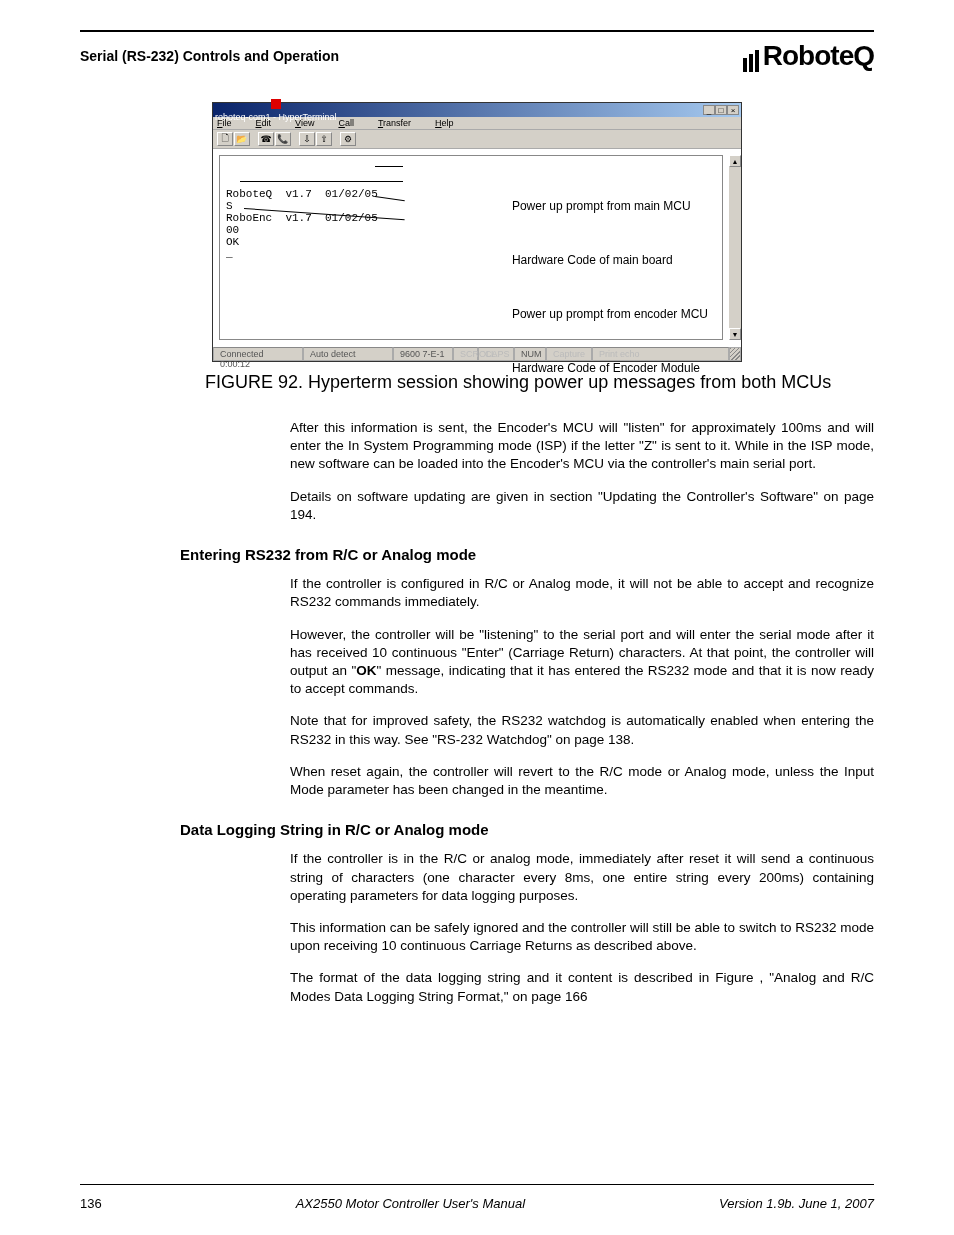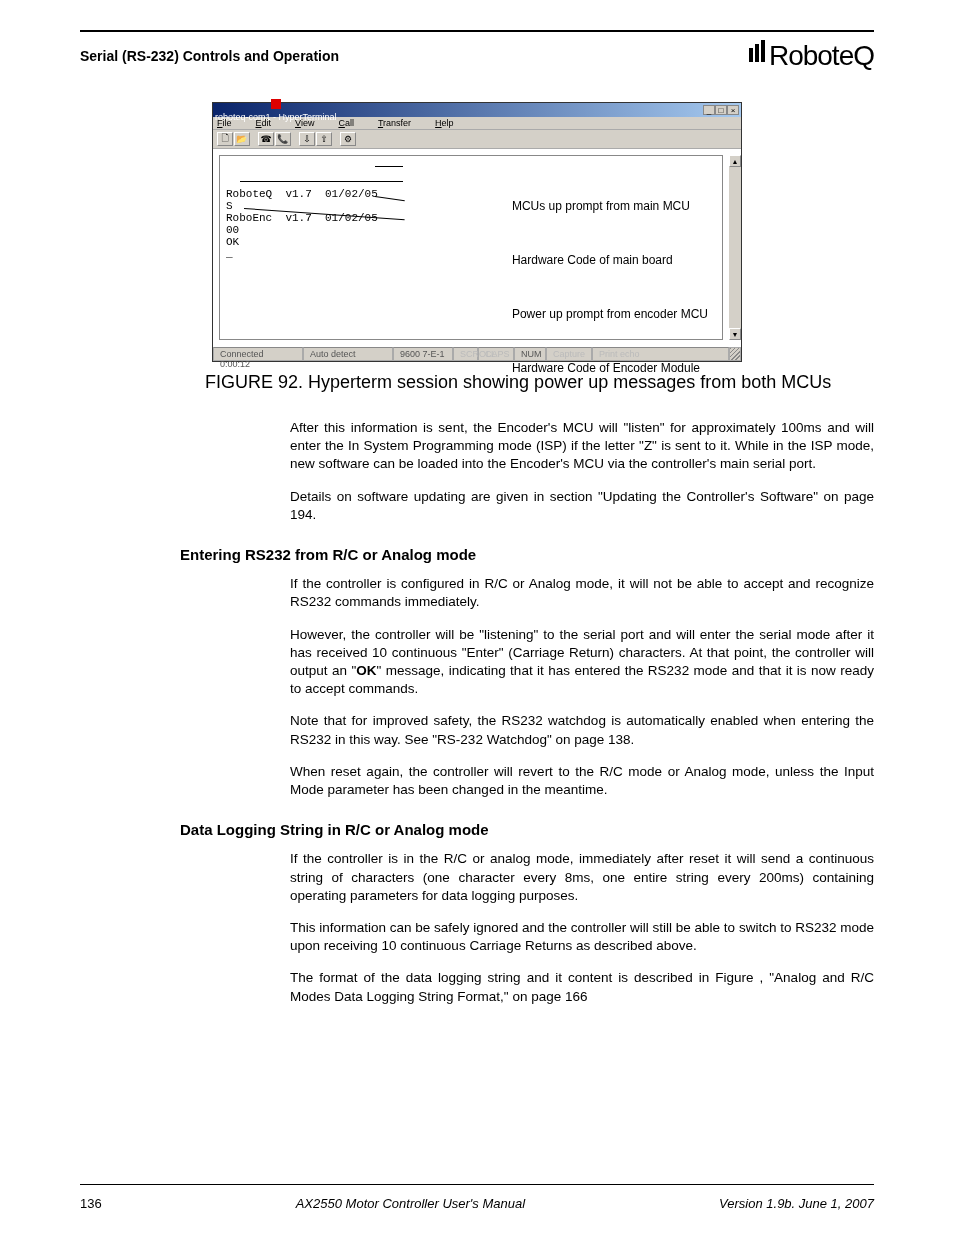--- a/index.html
+++ b/index.html
@@ -25,22 +25,22 @@
     align-items: center;
     padding-top: 8px;
     margin-bottom: 30px;
   }
   .section-title {
     font-weight: bold;
     font-size: 14px;
   }
   .logo {
     display: flex;
-    align-items: flex-start;
-    font-weight: normal;
+    align-items: flex-end;
+    font-weight: bold;
     font-size: 28px;
     letter-spacing: -1px;
   }
   .logo-bars {
     display: inline-flex;
     align-items: flex-end;
     margin-right: 2px;
   }
   .logo-bars span {
     display: inline-block;
@@ -262,21 +262,21 @@
       <div class="ht-content-wrapper">
         <div class="ht-content">
 <span class="term-row">RoboteQ  v1.7  01/02/05</span>
 <span class="term-row">S</span>
 <span class="term-row">RoboEnc  v1.7  01/02/05</span>
 <span class="term-row">00</span>
 <span class="term-row">OK</span>
 <span class="term-row">_</span>
           
           <div class="annotations">
-            <div>MCUs up prompt from main MCU</div>
+            <div>Power up prompt from main MCU</div>
             <div>Hardware Code of main board</div>
             <div>Power up prompt from encoder MCU</div>
             <div>Hardware Code of Encoder Module</div>
           </div>
           
           <div class="ann-line" style="left:155px; top:10px; width:28px;"></div>
           <div class="ann-line" style="left:20px; top:25px; width:163px;"></div>
           <div class="ann-line" style="left:155px; top:40px; width:30px; transform:rotate(8deg); transform-origin:left;"></div>
           <div class="ann-line" style="left:24px; top:52px; width:161px; transform:rotate(4deg); transform-origin:left;"></div>
         </div>

